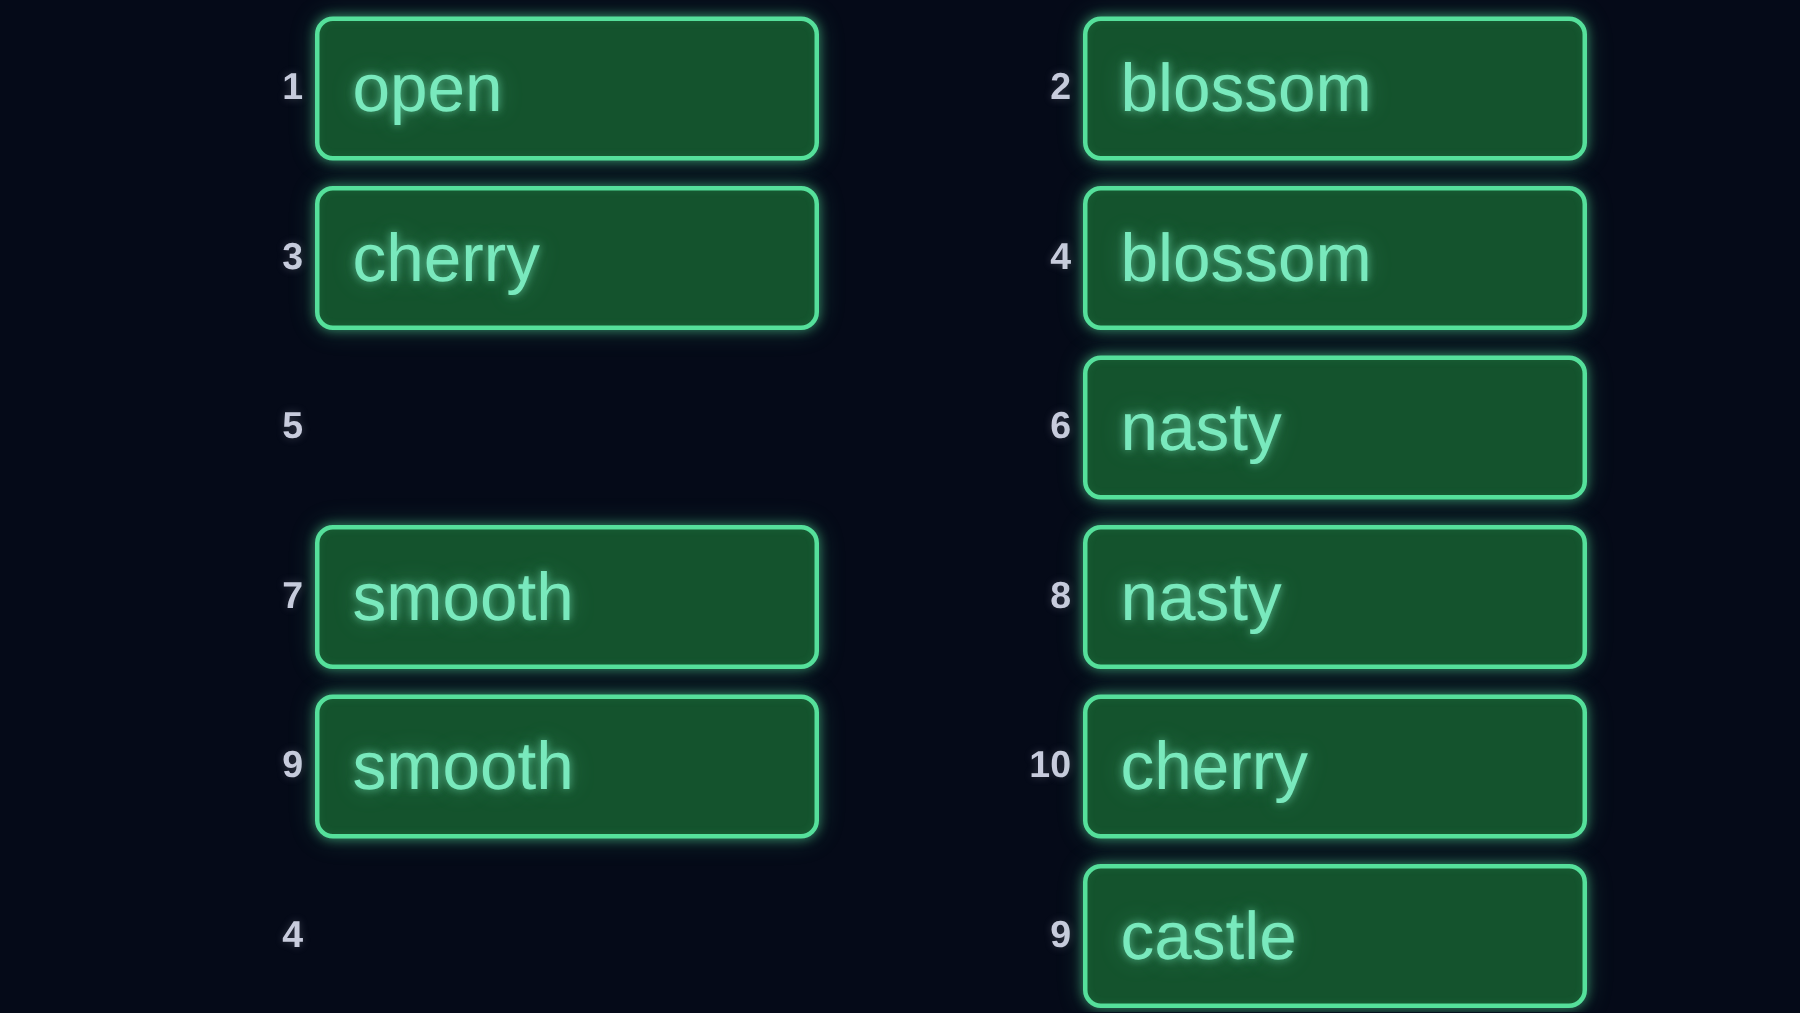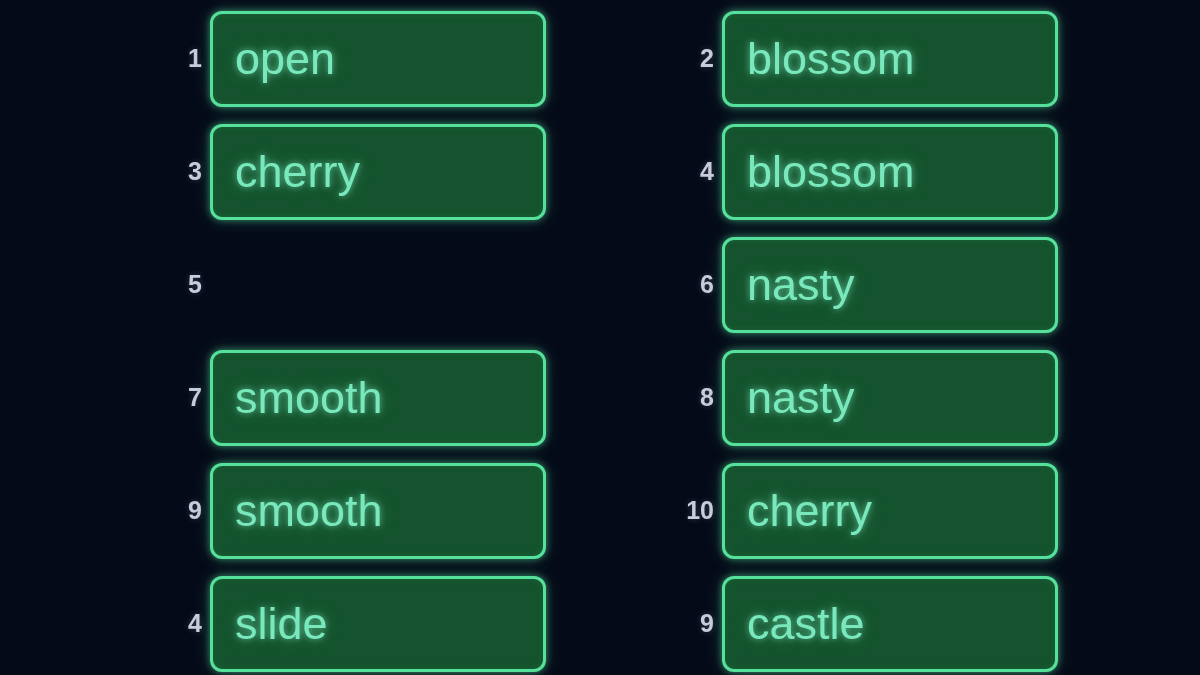--- a/index.html
+++ b/index.html
@@ -153,23 +153,20 @@
 
     <div class="word-row">
       <span class="word-number">10</span>
       <div class="word-box">
         <span class="word-text">cherry</span>
       </div>
     </div>
 
     <div class="word-row">
       <span class="word-number">4</span>
-      <div class="word-box">
-        <span class="word-text">slide</span>
-      </div>
     </div>
 
     <div class="word-row">
       <span class="word-number">9</span>
       <div class="word-box">
         <span class="word-text">castle</span>
       </div>
     </div>
 
   </div>

